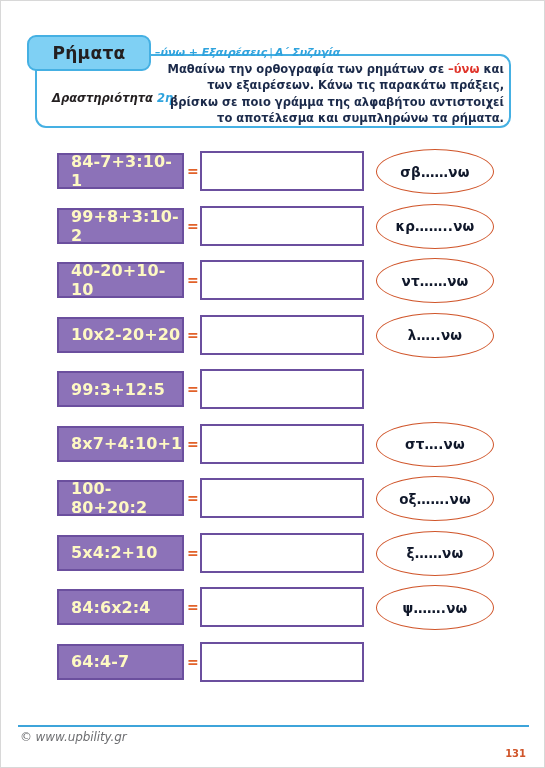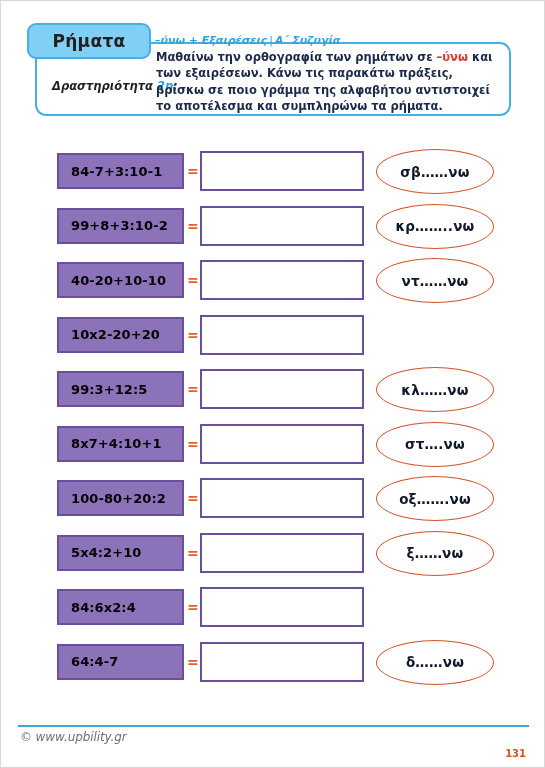--- a/index.html
+++ b/index.html
@@ -17,23 +17,24 @@
     box-sizing: border-box;
     background: #ffffff;
     border: 1px solid #d8d8d8;
     overflow: hidden;
   }
 
   
   .header-zone {
     position: absolute;
     left: 0;
-    top: 0;
+    top: 12px;
     width: 449px;
     height: 128px;
+    text-align: right;
   }
   .instr-box {
     position: absolute;
     left: 34px;
     top: 41px;
     width: 476px;
     height: 74px;
     box-sizing: border-box;
     border: 2px solid #45b0e3;
     border-radius: 11px;
@@ -133,22 +134,22 @@
     top: 4px;
     width: 127px;
     height: 36px;
     box-sizing: border-box;
     background: #8c72b8;
     border: 2px solid #6b4f9e;
     display: flex;
     align-items: center;
   }
   .expr-box span {
-    color: #000000;
-    font-size: 13px;
+    color: #fef9c3;
+    font-size: 16px;
     font-weight: bold;
     padding-left: 12px;
     letter-spacing: 0.1px;
   }
   .equals {
     position: absolute;
     left: 186px;
     top: 14px;
     color: #e1622a;
     font-size: 14px;
@@ -269,30 +270,30 @@
         <div class="oval">
           <span>ντ……νω</span>
         </div>
       </div>
       <div class="row">
         <div class="expr-box">
           <span>10x2-20+20</span>
         </div>
         <div class="equals">=</div>
         <div class="answer-box"></div>
+        <div class="oval">
+          <span>λ…..νω</span>
+        </div>
       </div>
       <div class="row">
         <div class="expr-box">
           <span>99:3+12:5</span>
         </div>
         <div class="equals">=</div>
         <div class="answer-box"></div>
-        <div class="oval">
-          <span>κλ……νω</span>
-        </div>
       </div>
       <div class="row">
         <div class="expr-box">
           <span>8x7+4:10+1</span>
         </div>
         <div class="equals">=</div>
         <div class="answer-box"></div>
         <div class="oval">
           <span>στ….νω</span>
         </div>
@@ -316,30 +317,30 @@
         <div class="oval">
           <span>ξ……νω</span>
         </div>
       </div>
       <div class="row">
         <div class="expr-box">
           <span>84:6x2:4</span>
         </div>
         <div class="equals">=</div>
         <div class="answer-box"></div>
+        <div class="oval">
+          <span>ψ…….νω</span>
+        </div>
       </div>
       <div class="row">
         <div class="expr-box">
           <span>64:4-7</span>
         </div>
         <div class="equals">=</div>
         <div class="answer-box"></div>
-        <div class="oval">
-          <span>δ……νω</span>
-        </div>
       </div>
     </div>
 
   <div class="footer-rule"></div>
   <div class="footer-credit">© www.upbility.gr</div>
   <div class="footer-page">131</div>
 
 </div>
 
 </body></html>

